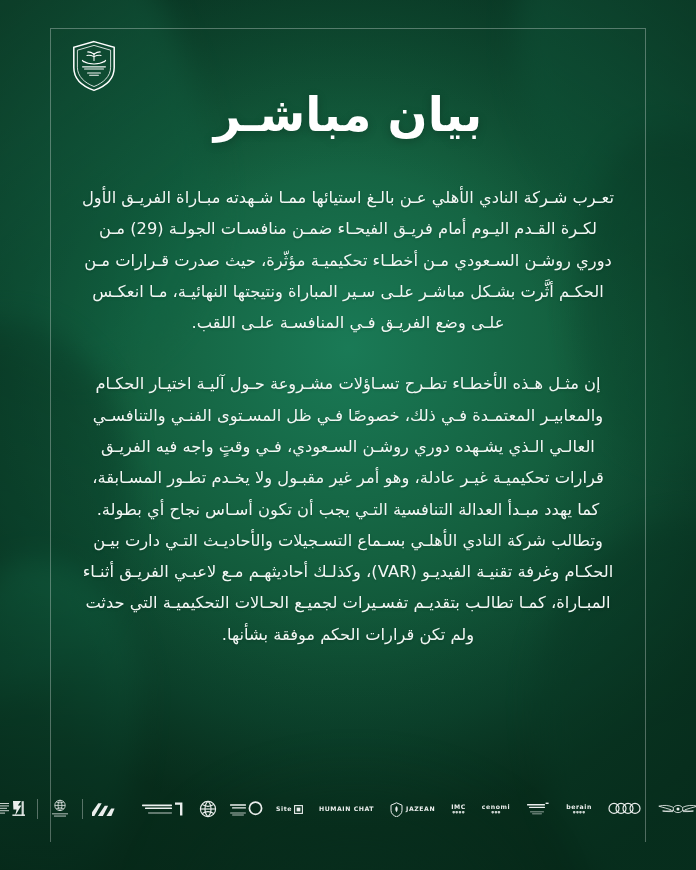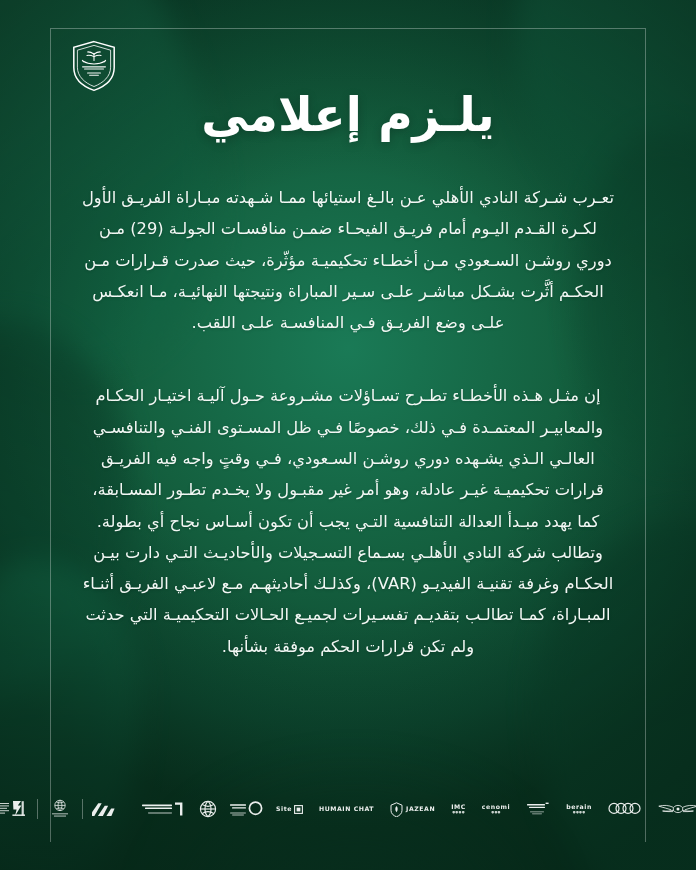--- a/index.html
+++ b/index.html
@@ -129,21 +129,21 @@
   }
 
   .para {
     color: #f2f7f4;
     font-size: 16.3px;
     line-height: 1.92;
     text-align: center;
     letter-spacing: .1px;
     text-shadow: 0 1px 3px rgba(0,0,0,.18);
   }
-  .para + .para { margin-top: 42px; }
+  .para + .para { margin-top: 30px; }
 
   
   .sponsors {
     position: absolute;
     left: 0; right: 0;
     bottom: 22px;
     display: flex;
     align-items: center;
     justify-content: center;
     gap: 0;
@@ -225,21 +225,21 @@
 
         <g fill="#ffffff" opacity=".95">
           <rect x="11" y="26.2" width="24" height="1.25" rx=".6"></rect>
           <rect x="13" y="28.4" width="20" height="1.05" rx=".5"></rect>
           <rect x="16" y="32.4" width="14" height="1.15" rx=".55"></rect>
           <rect x="18" y="34.7" width="10" height=".95" rx=".45"></rect>
         </g>
       </svg>
     </div>
 
-    <h1 class="title">يلـزم إعلامي</h1>
+    <h1 class="title">بيان مباشـر</h1>
 
     <div class="body-copy">
       <p class="para">تعـرب شـركة النادي الأهلي عـن بالـغ استيائها ممـا شـهدته مبـاراة الفريـق الأول لكـرة القـدم اليـوم أمام فريـق الفيحـاء ضمـن منافسـات الجولـة (29) مـن دوري روشـن السـعودي مـن أخطـاء تحكيميـة مؤثّرة، حيث صدرت قـرارات مـن الحكـم أثَّرت بشـكل مباشـر علـى سـير المباراة ونتيجتها النهائيـة، مـا انعكـس علـى وضع الفريـق فـي المنافسـة علـى اللقب.</p>
       <p class="para">إن مثـل هـذه الأخطـاء تطـرح تسـاؤلات مشـروعة حـول آليـة اختيـار الحكـام والمعابيـر المعتمـدة فـي ذلك، خصوصًا فـي ظل المسـتوى الفنـي والتنافسـي العالـي الـذي يشـهده دوري روشـن السـعودي، فـي وقتٍ واجه فيه الفريـق قرارات تحكيميـة غيـر عادلة، وهو أمر غير مقبـول ولا يخـدم تطـور المسـابقة، كما يهدد مبـدأ العدالة التنافسية التـي يجب أن تكون أسـاس نجاح أي بطولة. وتطالب شركة النادي الأهلـي بسـماع التسـجيلات والأحاديـث التـي دارت بيـن الحكـام وغرفة تقنيـة الفيديـو (VAR)، وكذلـك أحاديثهـم مـع لاعبـي الفريـق أثنـاء المبـاراة، كمـا تطالـب بتقديـم تفسـيرات لجميـع الحـالات التحكيميـة التي حدثت ولم تكن قرارات الحكم موفقة بشأنها.</p>
     </div>
 
     <div class="sponsors">
 
       <div class="sp">
         <span class="mark">

